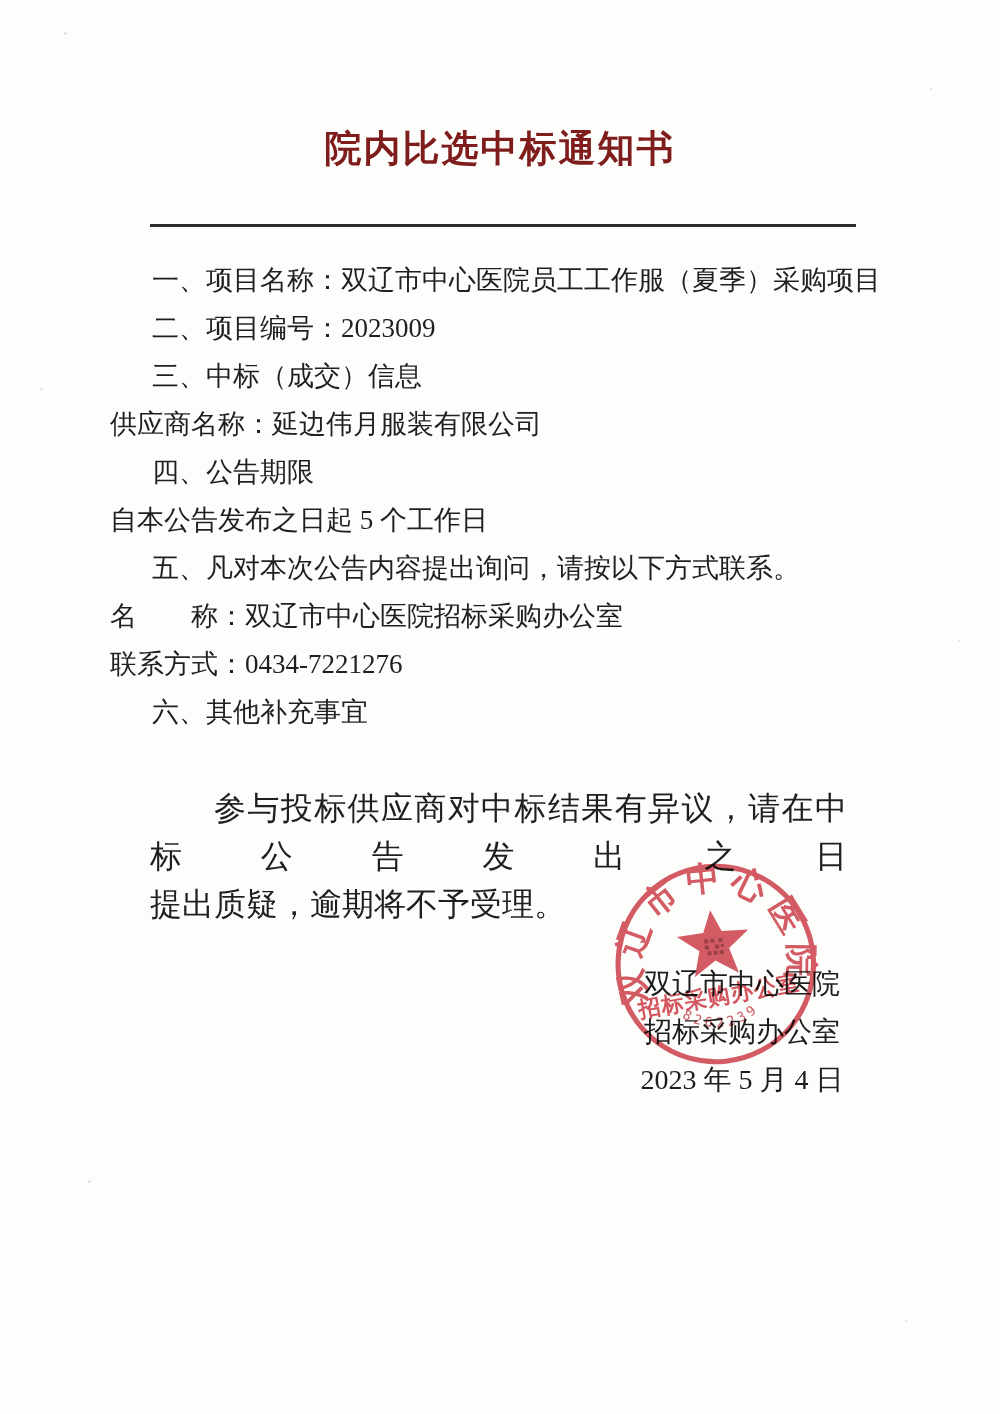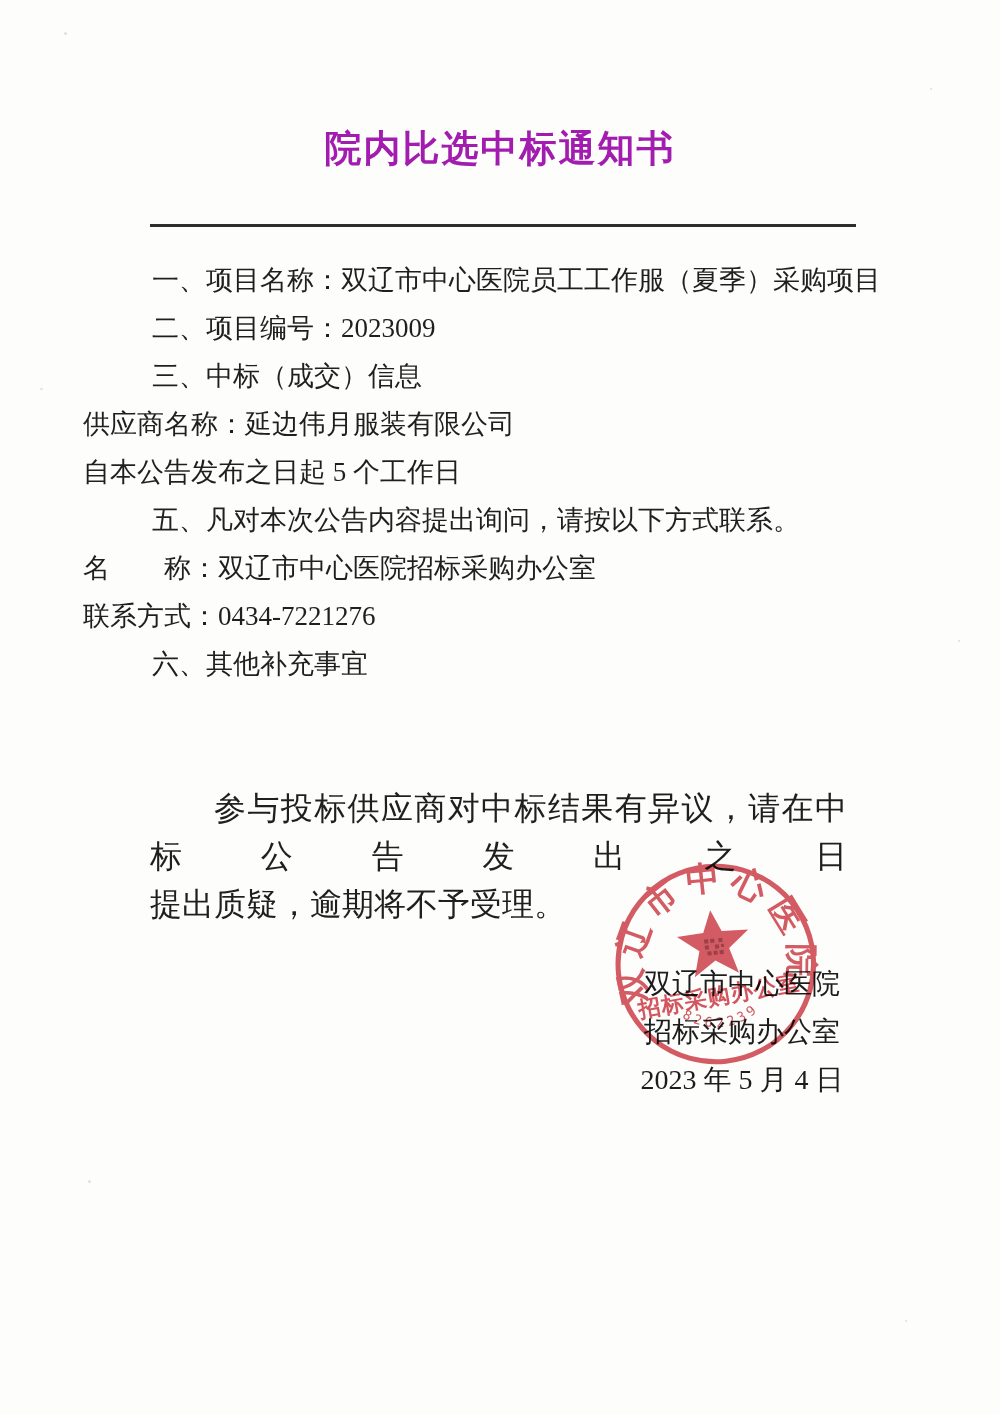--- a/index.html
+++ b/index.html
@@ -13,32 +13,32 @@
     color:#1f1f1f;
   }
   
   .title{
     position:absolute;top:124px;left:0;right:0;
     margin:0;
     text-align:center;
     font-family:"Liberation Sans","DejaVu Sans",sans-serif;
     font-size:37px;font-weight:700;
     letter-spacing:2px;
-    color:#a21caf;
+    color:#7f1d1d;
   }
   
   .rule{
     position:absolute;top:224px;left:150px;width:706px;height:3px;
     background:#2d2d2d;
   }
   
   .doc-body{position:absolute;top:256px;left:0;width:953px;}
   .line{height:48px;line-height:48px;font-size:27px;white-space:nowrap;}
   .line.item{padding-left:152px;}
-  .line.sub{padding-left:83px;}
+  .line.sub{padding-left:110px;}
   .num{display:inline;}
   
   .para{
     position:absolute;top:784px;left:150px;width:697px;
     font-size:32px;line-height:48px;
   }
   .pline{text-align:justify;text-align-last:justify;}
   .pline.first{text-indent:2em;}
   .pline.last{text-align-last:left;}
   
@@ -86,20 +86,21 @@
 
   <h1 class="title">院内比选中标通知书</h1>
 
   <div class="rule"></div>
 
   <div class="doc-body">
     <div class="line item"><span class="num">一、</span><span>项目名称：双辽市中心医院员工工作服（夏季）采购项目</span></div>
     <div class="line item"><span class="num">二、</span><span>项目编号：2023009</span></div>
     <div class="line item"><span class="num">三、</span><span>中标（成交）信息</span></div>
     <div class="line sub"><span>供应商名称：延边伟月服装有限公司</span></div>
+    <div class="line item"><span class="num">四、</span><span>公告期限</span></div>
     <div class="line sub"><span>自本公告发布之日起 5 个工作日</span></div>
     <div class="line item"><span class="num">五、</span><span>凡对本次公告内容提出询问，请按以下方式联系。</span></div>
     <div class="line sub"><span>名　　称：双辽市中心医院招标采购办公室</span></div>
     <div class="line sub"><span>联系方式：0434-7221276</span></div>
     <div class="line item"><span class="num">六、</span><span>其他补充事宜</span></div>
   </div>
 
   <div class="para">
     <div class="pline first">参与投标供应商对中标结果有异议，请在中标公告发出之日</div>
     <div class="pline last">提出质疑，逾期将不予受理。</div>

